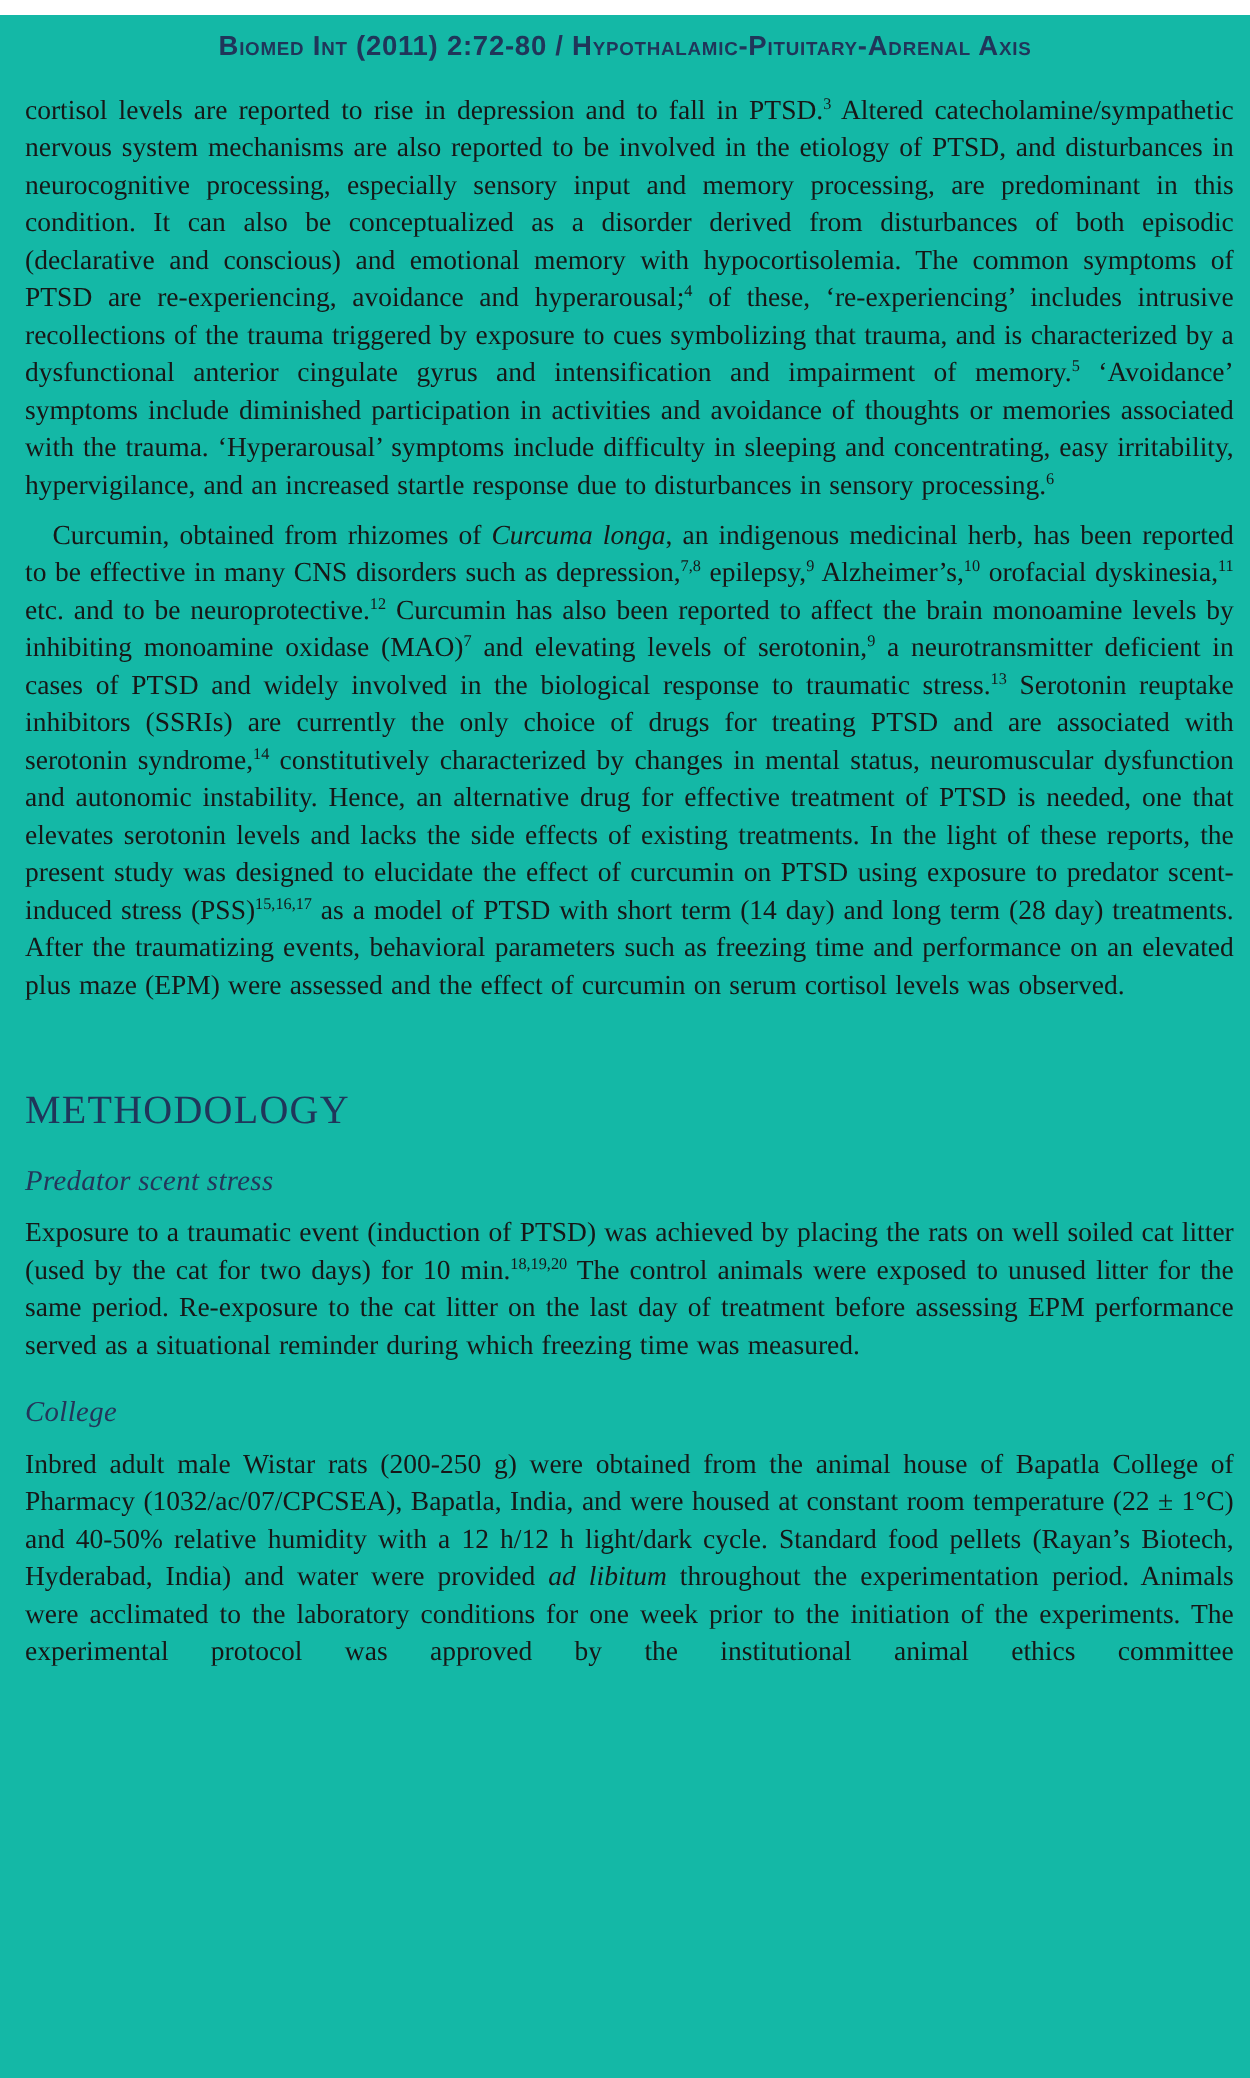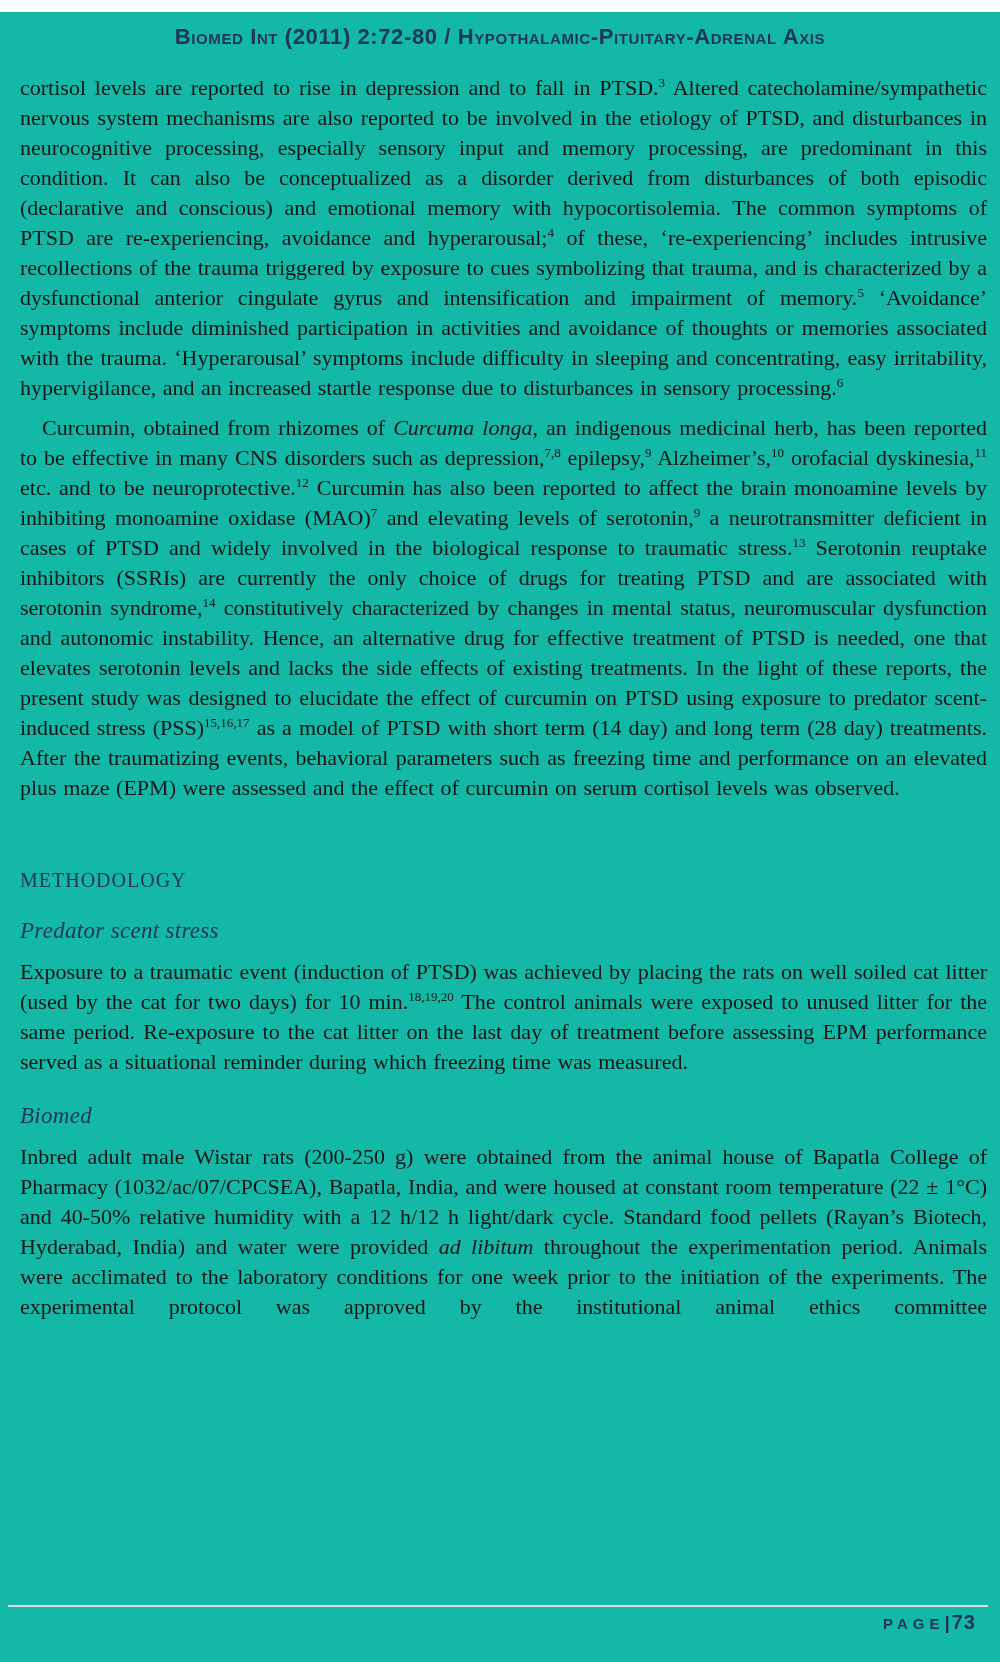--- a/index.html
+++ b/index.html
@@ -46,21 +46,21 @@
 
   sup.cite {
     font-size: 13px;
     line-height: 0;
     vertical-align: baseline;
     position: relative;
     top: -8px;
   }
 
   .section-heading {
-    font-size: 20px;
+    font-size: 32px;
     font-weight: normal;
     letter-spacing: 1px;
     color: #20365a;
     margin: 66px 0 0 0;
   }
 
   .sub-heading {
     font-size: 23px;
     font-style: italic;
     font-weight: normal;
@@ -119,24 +119,20 @@
     <p class="body-para first-para"><span>cortisol levels are reported to rise in depression and to fall in PTSD.</span><sup class="cite">3</sup><span> Altered catecholamine/sympathetic nervous system mechanisms are also reported to be involved in the etiology of PTSD, and disturbances in neurocognitive processing, especially sensory input and memory processing, are predominant in this condition. It can also be conceptualized as a disorder derived from disturbances of both episodic (declarative and conscious) and emotional memory with hypocortisolemia. The common symptoms of PTSD are re-experiencing, avoidance and hyperarousal;</span><sup class="cite">4</sup><span> of these, ‘re-experiencing’ includes intrusive recollections of the trauma triggered by exposure to cues symbolizing that trauma, and is characterized by a dysfunctional anterior cingulate gyrus and intensification and impairment of memory.</span><sup class="cite">5</sup><span> ‘Avoidance’ symptoms include diminished participation in activities and avoidance of thoughts or memories associated with the trauma. ‘Hyperarousal’ symptoms include difficulty in sleeping and concentrating, easy irritability, hypervigilance, and an increased startle response due to disturbances in sensory processing.</span><sup class="cite">6</sup></p>
 
     <p class="body-para indent"><span>Curcumin, obtained from rhizomes of </span><i>Curcuma longa</i><span>, an indigenous medicinal herb, has been reported to be effective in many CNS disorders such as depression,</span><sup class="cite">7,8</sup><span> epilepsy,</span><sup class="cite">9</sup><span> Alzheimer’s,</span><sup class="cite">10</sup><span> orofacial dyskinesia,</span><sup class="cite">11</sup><span> etc. and to be neuroprotective.</span><sup class="cite">12</sup><span> Curcumin has also been reported to affect the brain monoamine levels by inhibiting monoamine oxidase (MAO)</span><sup class="cite">7</sup><span> and elevating levels of serotonin,</span><sup class="cite">9</sup><span> a neurotransmitter deficient in cases of PTSD and widely involved in the biological response to traumatic stress.</span><sup class="cite">13</sup><span> Serotonin reuptake inhibitors (SSRIs) are currently the only choice of drugs for treating PTSD and are associated with serotonin syndrome,</span><sup class="cite">14</sup><span> constitutively characterized by changes in mental status, neuromuscular dysfunction and autonomic instability. Hence, an alternative drug for effective treatment of PTSD is needed, one that elevates serotonin levels and lacks the side effects of existing treatments. In the light of these reports, the present study was designed to elucidate the effect of curcumin on PTSD using exposure to predator scent-induced stress (PSS)</span><sup class="cite">15,16,17</sup><span> as a model of PTSD with short term (14 day) and long term (28 day) treatments. After the traumatizing events, behavioral parameters such as freezing time and performance on an elevated plus maze (EPM) were assessed and the effect of curcumin on serum cortisol levels was observed.</span></p>
 
     <h1 class="section-heading">METHODOLOGY</h1>
 
     <h2 class="sub-heading">Predator scent stress</h2>
 
     <p class="body-para sub-para"><span>Exposure to a traumatic event (induction of PTSD) was achieved by placing the rats on well soiled cat litter (used by the cat for two days) for 10 min.</span><sup class="cite">18,19,20</sup><span> The control animals were exposed to unused litter for the same period. Re-exposure to the cat litter on the last day of treatment before assessing EPM performance served as a situational reminder during which freezing time was measured.</span></p>
 
-    <h2 class="sub-heading">Biomed</h2>
+    <h2 class="sub-heading">College</h2>
 
     <p class="body-para sub-para justify-last"><span>Inbred adult male Wistar rats (200-250 g) were obtained from the animal house of Bapatla College of Pharmacy (1032/ac/07/CPCSEA), Bapatla, India, and were housed at constant room temperature (22 ± 1°C) and 40-50% relative humidity with a 12 h/12 h light/dark cycle. Standard food pellets (Rayan’s Biotech, Hyderabad, India) and water were provided </span><i>ad libitum</i><span> throughout the experimentation period. Animals were acclimated to the laboratory conditions for one week prior to the initiation of the experiments. The experimental protocol was approved by the institutional animal ethics committee</span></p>
 
   </main>
 
-  <footer class="page-footer">
-    <div class="footer-rule"></div>
-    <div class="footer-text"><span class="footer-label">Page</span><span class="footer-sep">|</span><span class="footer-num">73</span></div>
-  </footer>
 
 </div>
 
 </body></html>

